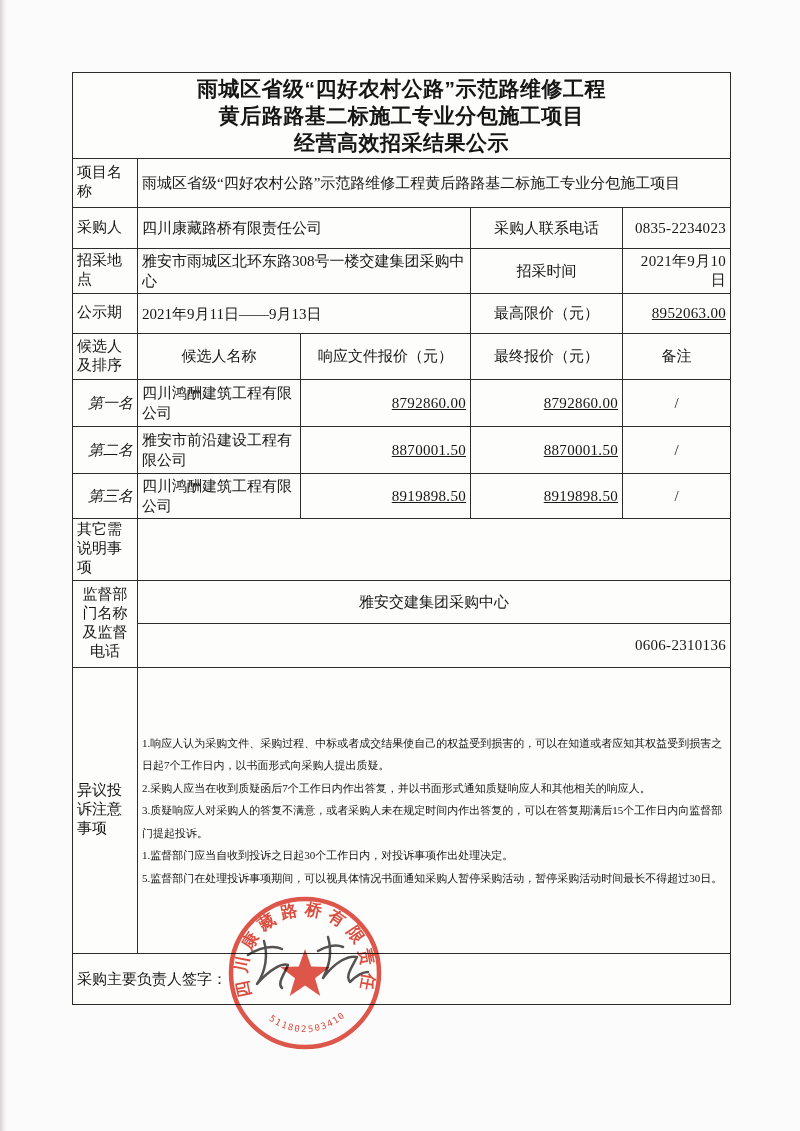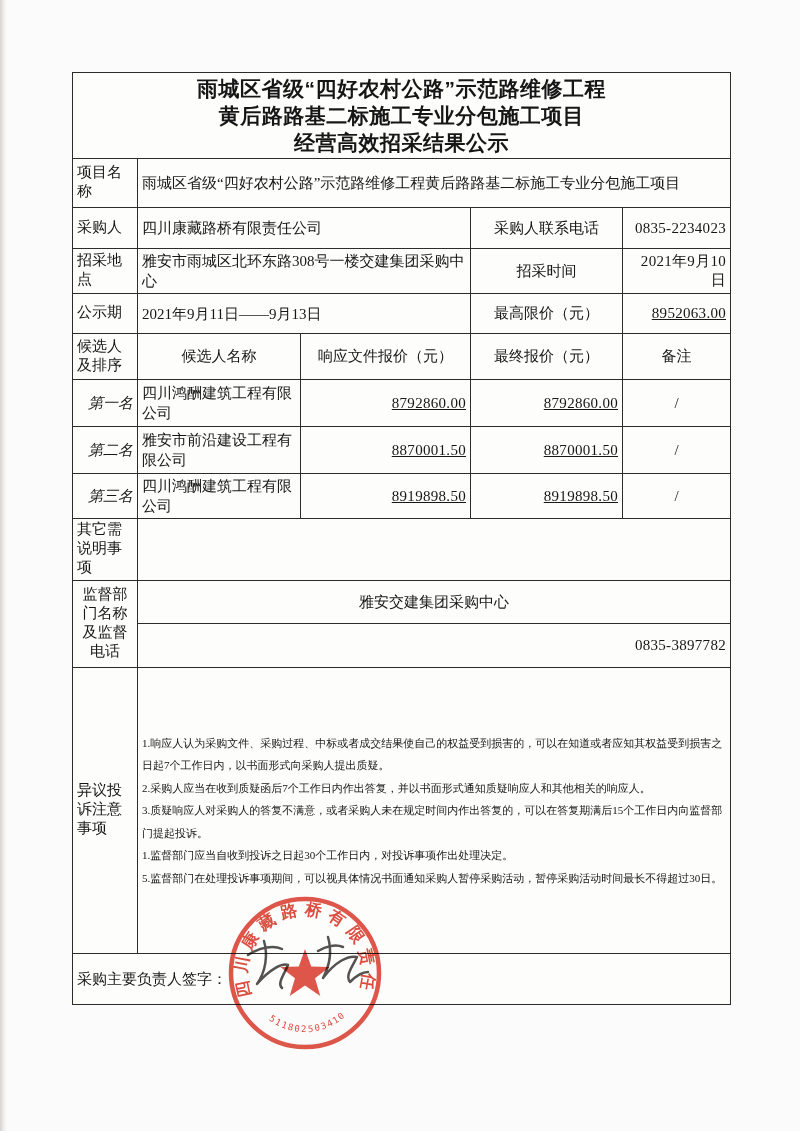--- a/index.html
+++ b/index.html
@@ -166,21 +166,21 @@
     <tr class="h-other">
       <td class="lbl lbl-left">其它需说明事项</td>
       <td colspan="4" class="val-left"></td>
     </tr>
 
     <tr class="h-supa">
       <td rowspan="2" class="lbl lbl-center">监督部门名称及监督电话</td>
       <td colspan="4" class="center">雅安交建集团采购中心</td>
     </tr>
     <tr class="h-supb">
-      <td colspan="4" class="center num">0835-3897782</td>
+      <td colspan="4" class="center num">0606-2310136</td>
     </tr>
 
     <tr class="h-obj">
       <td class="lbl lbl-left">异议投诉注意事项</td>
       <td colspan="4" class="obj-cell">
         <div class="obj-item">1.响应人认为采购文件、采购过程、中标或者成交结果使自己的权益受到损害的，可以在知道或者应知其权益受到损害之日起7个工作日内，以书面形式向采购人提出质疑。</div>
         <div class="obj-item">2.采购人应当在收到质疑函后7个工作日内作出答复，并以书面形式通知质疑响应人和其他相关的响应人。</div>
         <div class="obj-item">3.质疑响应人对采购人的答复不满意，或者采购人未在规定时间内作出答复的，可以在答复期满后15个工作日内向监督部门提起投诉。</div>
         <div class="obj-item">1.监督部门应当自收到投诉之日起30个工作日内，对投诉事项作出处理决定。</div>
         <div class="obj-item">5.监督部门在处理投诉事项期间，可以视具体情况书面通知采购人暂停采购活动，暂停采购活动时间最长不得超过30日。</div>

